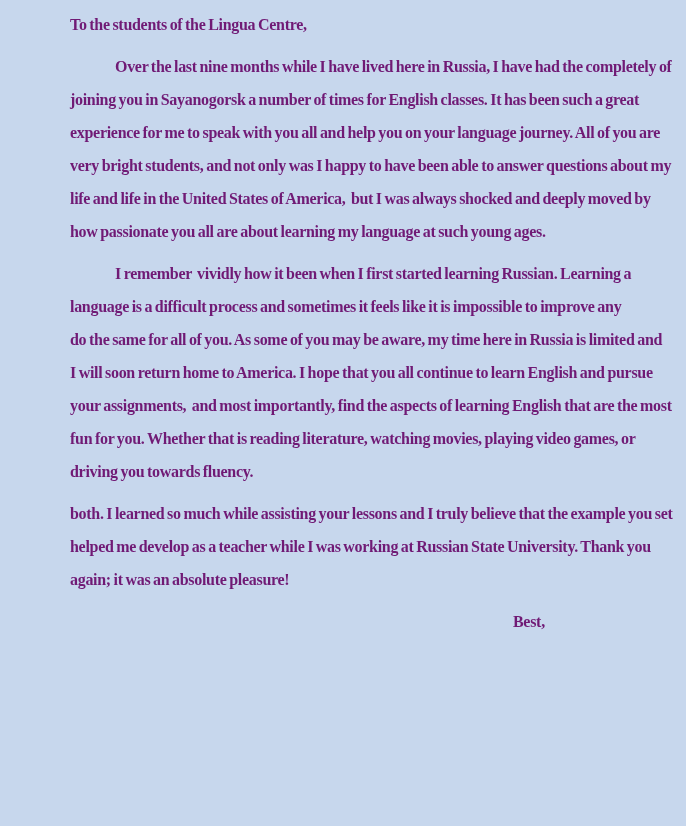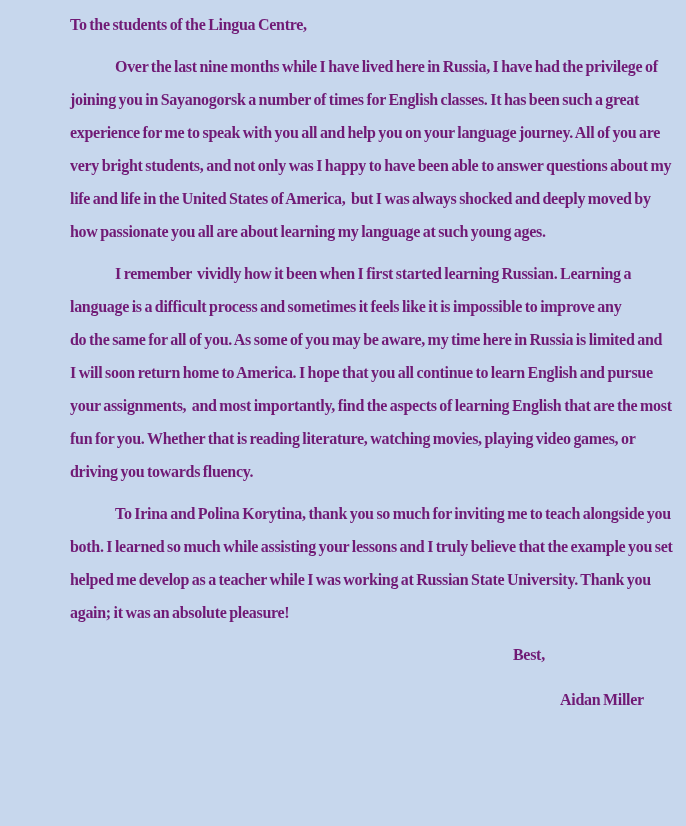--- a/index.html
+++ b/index.html
@@ -44,40 +44,38 @@
   }
 </style>
 </head>
 <body style="background: rgb(199, 215, 237);">
 
 <div class="letter" style="color: #701a75; margin-left: 10px;">
   <div class="line salutation">To the students of the Lingua Centre,</div>
 
   <div id="paragraphs">
       <div class="paragraph">
-        <div class="line first">Over the last nine months while I have lived here in Russia, I have had the privilege of</div>
+        <div class="line first">Over the last nine months while I have lived here in Russia, I have had the completely of</div>
         <div class="line">joining you in Sayanogorsk a number of times for English classes. It has been such a great</div>
         <div class="line">experience for me to speak with you all and help you on your language journey. All of you are</div>
         <div class="line">very bright students, and not only was I happy to have been able to answer questions about my</div>
         <div class="line">life and life in the United States of America,  but I was always shocked and deeply moved by</div>
         <div class="line">how passionate you all are about learning my language at such young ages.</div>
       </div>
       <div class="paragraph">
         <div class="line first">I remember  vividly how it been when I first started learning Russian. Learning a</div>
         <div class="line">language is a difficult process and sometimes it feels like it is impossible to improve any</div>
         <div class="line">do the same for all of you. As some of you may be aware, my time here in Russia is limited and</div>
         <div class="line">I will soon return home to America. I hope that you all continue to learn English and pursue</div>
         <div class="line">your assignments,  and most importantly, find the aspects of learning English that are the most</div>
         <div class="line">fun for you. Whether that is reading literature, watching movies, playing video games, or</div>
         <div class="line">driving you towards fluency.</div>
       </div>
       <div class="paragraph">
-        <div class="line first">To Irina and Polina Korytina, thank you so much for inviting me to teach alongside you</div>
         <div class="line">both. I learned so much while assisting your lessons and I truly believe that the example you set</div>
         <div class="line">helped me develop as a teacher while I was working at Russian State University. Thank you</div>
         <div class="line">again; it was an absolute pleasure!</div>
       </div>
     </div>
 
   <div class="line closing">Best,</div>
 
-  <div class="line signature">Aidan Miller</div>
 </div>
 
 </body></html>

